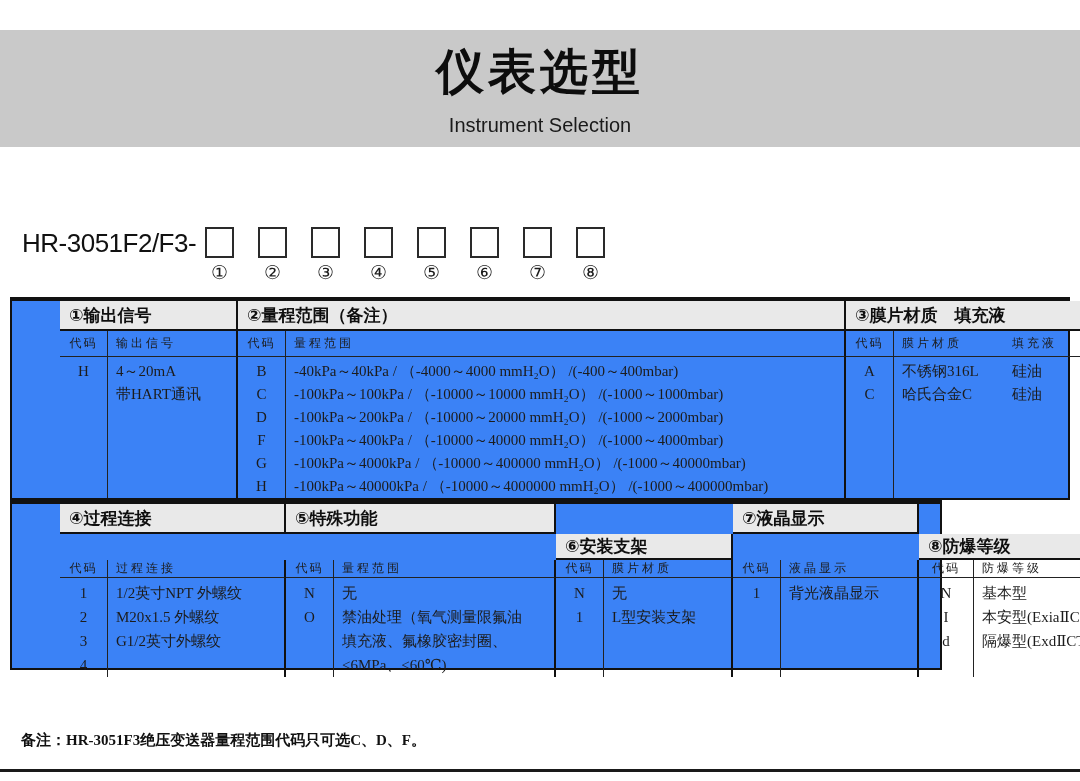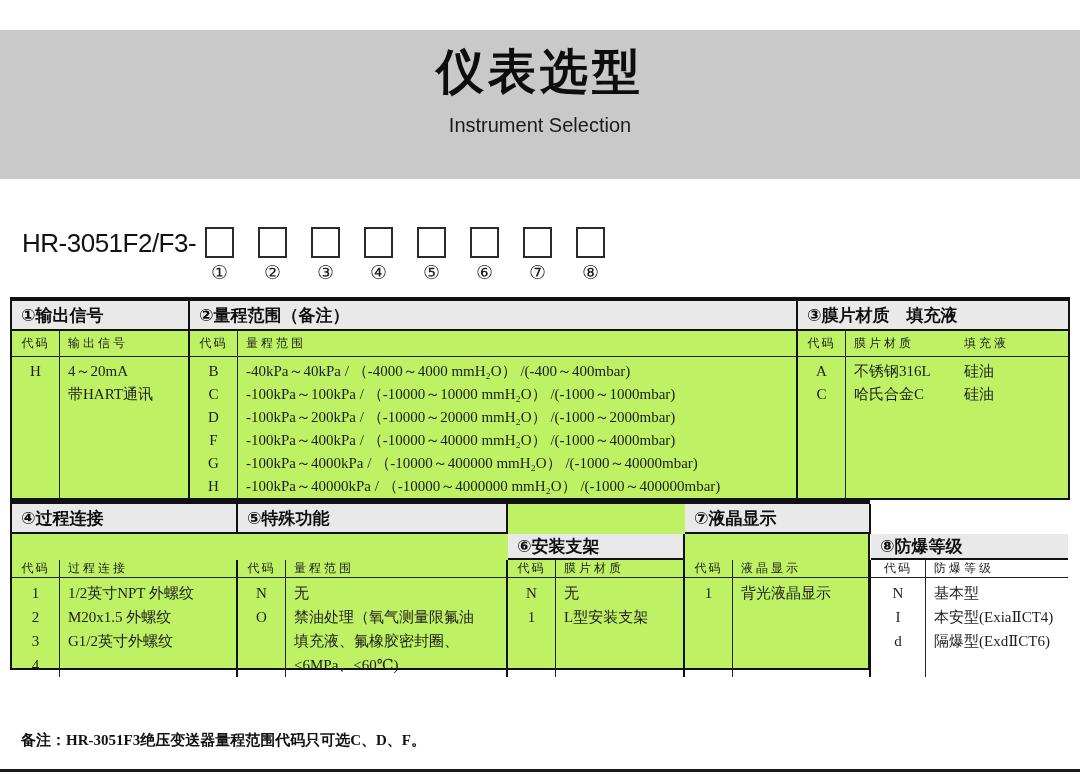--- a/index.html
+++ b/index.html
@@ -1,43 +1,43 @@
 <!DOCTYPE html>
 <html><head>
 <meta charset="utf-8">
 <style>
   * { margin:0; padding:0; box-sizing:border-box; }
   html,body { background:#ffffff; }
   body { width:1080px; height:781px; position:relative; overflow:hidden;
          font-family:"Liberation Serif","DejaVu Serif",serif; color:#1c1c1c; }
 
   
-  .band { position:absolute; left:0; top:30px; width:1080px; height:149px;
+  .band { position:absolute; left:0; top:30px; width:1080px; height:117px;
           background:#c9c9c9; text-align:center; }
   .band .title { margin-top:14px; font-family:"Liberation Sans","DejaVu Sans",sans-serif;
                  font-weight:bold; font-size:48px; letter-spacing:4px; color:#0d0d0d; line-height:56px; }
   .band .subtitle { font-family:"Liberation Sans","DejaVu Sans",sans-serif;
                     font-size:20px; color:#1a1a1a; line-height:26px; margin-top:12px; }
 
   
   .model { position:absolute; left:22px; top:226px; display:flex; align-items:flex-start; }
   .model .prefix { font-family:"Liberation Sans","DejaVu Sans",sans-serif;
                    font-size:26px; letter-spacing:-0.5px; line-height:34px; color:#111; }
   .slots { display:flex; gap:24px; margin-left:9px; margin-top:1px; }
   .slot { display:flex; flex-direction:column; align-items:center; width:29px; }
   .slot .box { width:29px; height:31px; border:2px solid #2a2a2a; background:#fff; }
   .slot .num { margin-top:4px; font-size:19px; line-height:22px; color:#1c1c1c; }
 
   
-  .tbl { position:absolute; display:grid; background:#bef264;
-         border:2px solid #111; border-top:4px solid #111; }
+  .tbl { position:absolute; display:grid; background:#3b82f6;
+         border:2px solid #111; border-top:4px solid #111;padding-left:48px; }
   #tbl1 { left:10px; top:297px; width:1060px; height:203px;
           grid-template-columns:48px 130px 48px 560px 48px 222px;
           grid-template-rows:30px 26px 1fr; }
-  #tbl2 { left:10px; top:500px; width:860px; height:170px;
+  #tbl2 { left:10px; top:500px; width:932px; height:170px;
           grid-template-columns:48px 178px 48px 222px 48px 129px 48px 138px 55px 142px;
           grid-template-rows:30px 26px 1fr; }
   .cell { min-width:0; }
   .vr1 { border-right:1.5px solid #222; }
   .vr2 { border-right:2.5px solid #111; }
   .sec { background:#e9e9e9; display:flex; align-items:center; padding-left:9px;
          border-bottom:2px solid #111; font-family:"Liberation Sans","DejaVu Sans",sans-serif;
          font-weight:bold; font-size:17px; color:#0f0f0f; white-space:nowrap; }
   .sub { display:flex; align-items:center; border-bottom:1.5px solid #222;
          font-size:12px; letter-spacing:3px; color:#1c1c1c; white-space:nowrap; }

